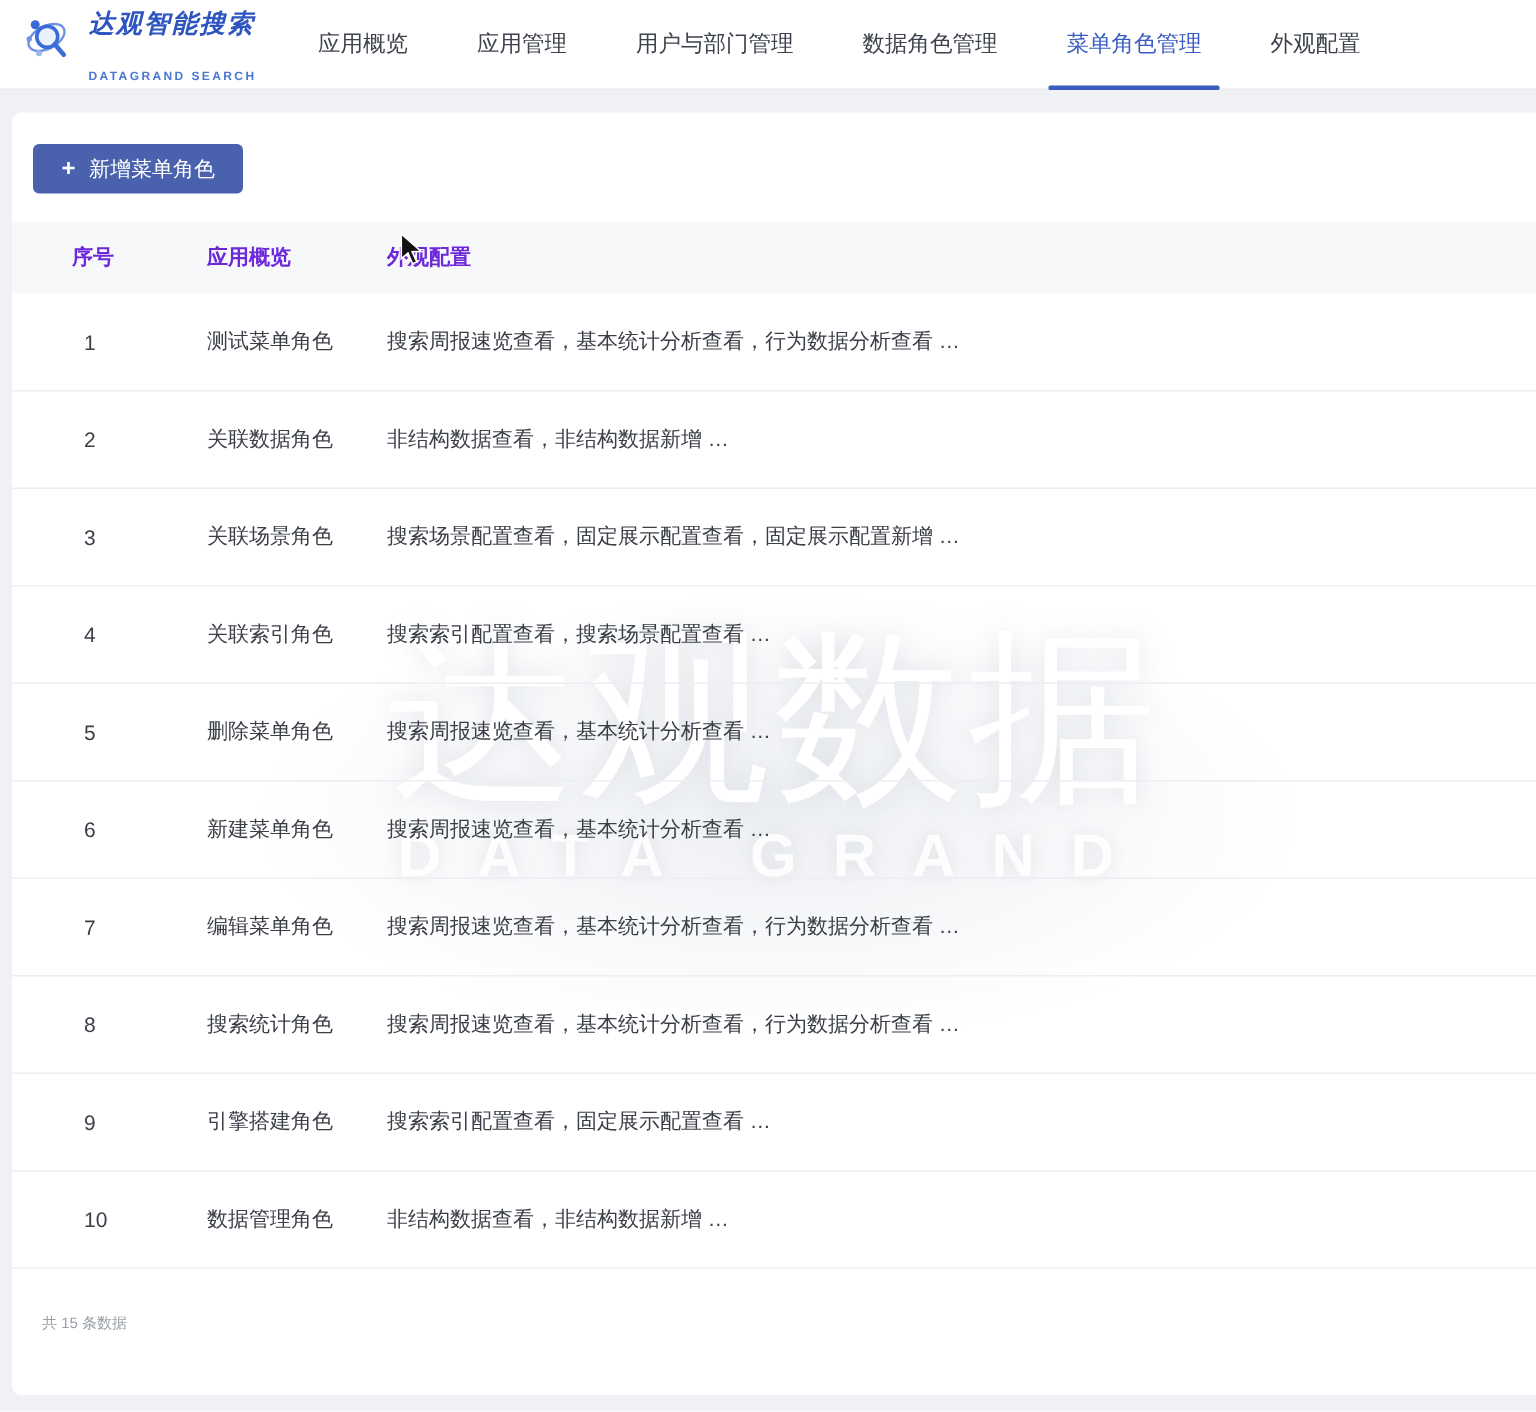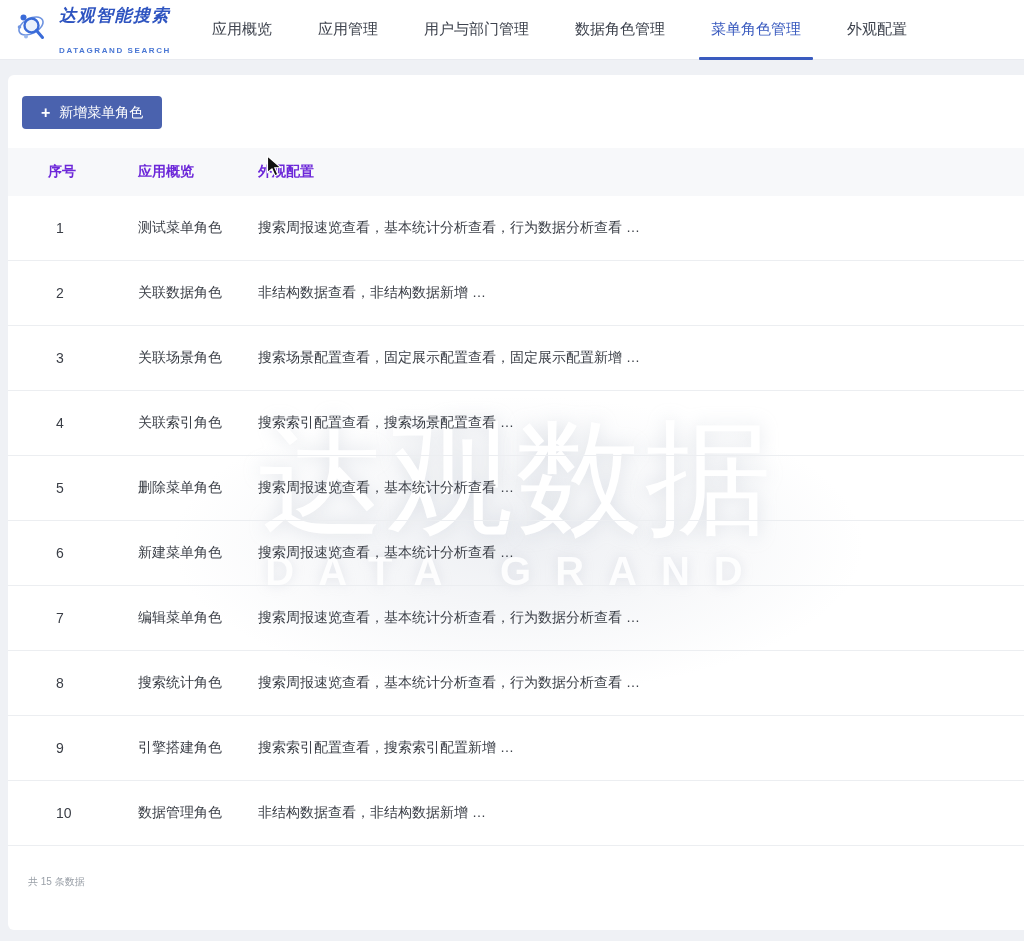--- a/index.html
+++ b/index.html
@@ -179,21 +179,21 @@
           <span class="col-perm">搜索周报速览查看，基本统计分析查看，行为数据分析查看 …</span>
         </div>
         <div class="trow">
           <span class="col-index">8</span>
           <span class="col-name">搜索统计角色</span>
           <span class="col-perm">搜索周报速览查看，基本统计分析查看，行为数据分析查看 …</span>
         </div>
         <div class="trow">
           <span class="col-index">9</span>
           <span class="col-name">引擎搭建角色</span>
-          <span class="col-perm">搜索索引配置查看，搜索索引配置新增 …</span>
+          <span class="col-perm">搜索索引配置查看，固定展示配置查看 …</span>
         </div>
         <div class="trow">
           <span class="col-index">10</span>
           <span class="col-name">数据管理角色</span>
           <span class="col-perm">非结构数据查看，非结构数据新增 …</span>
         </div>
       </div>
   </div>
 
   <div class="tfoot">共 15 条数据</div>

